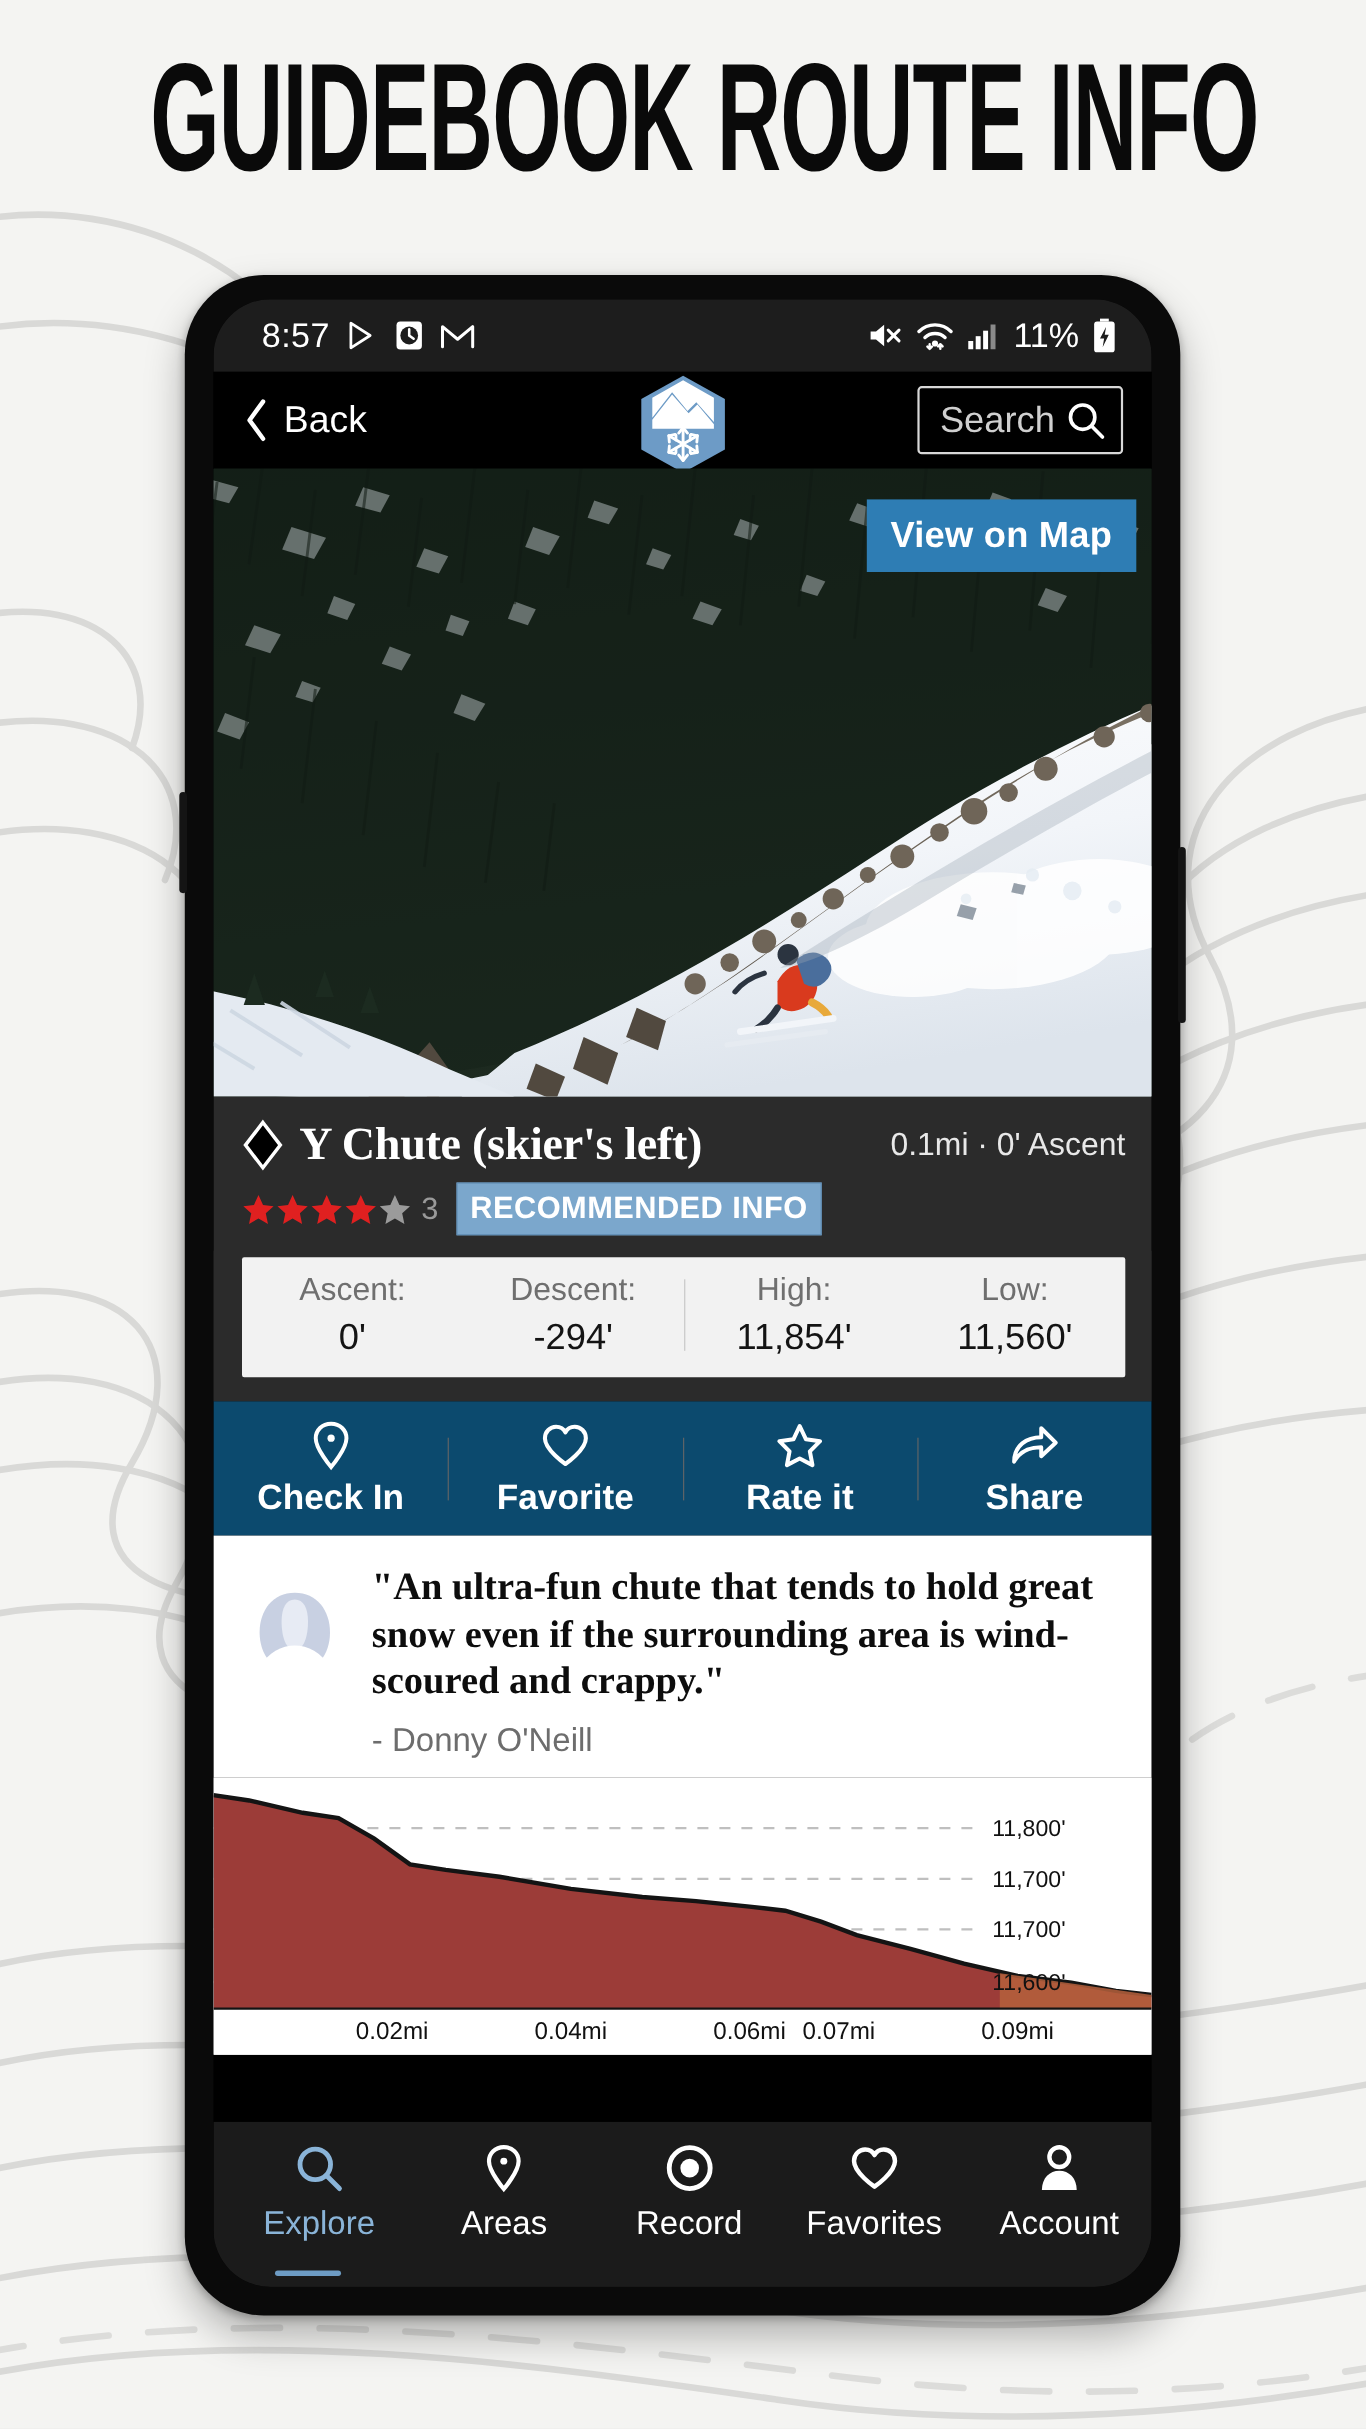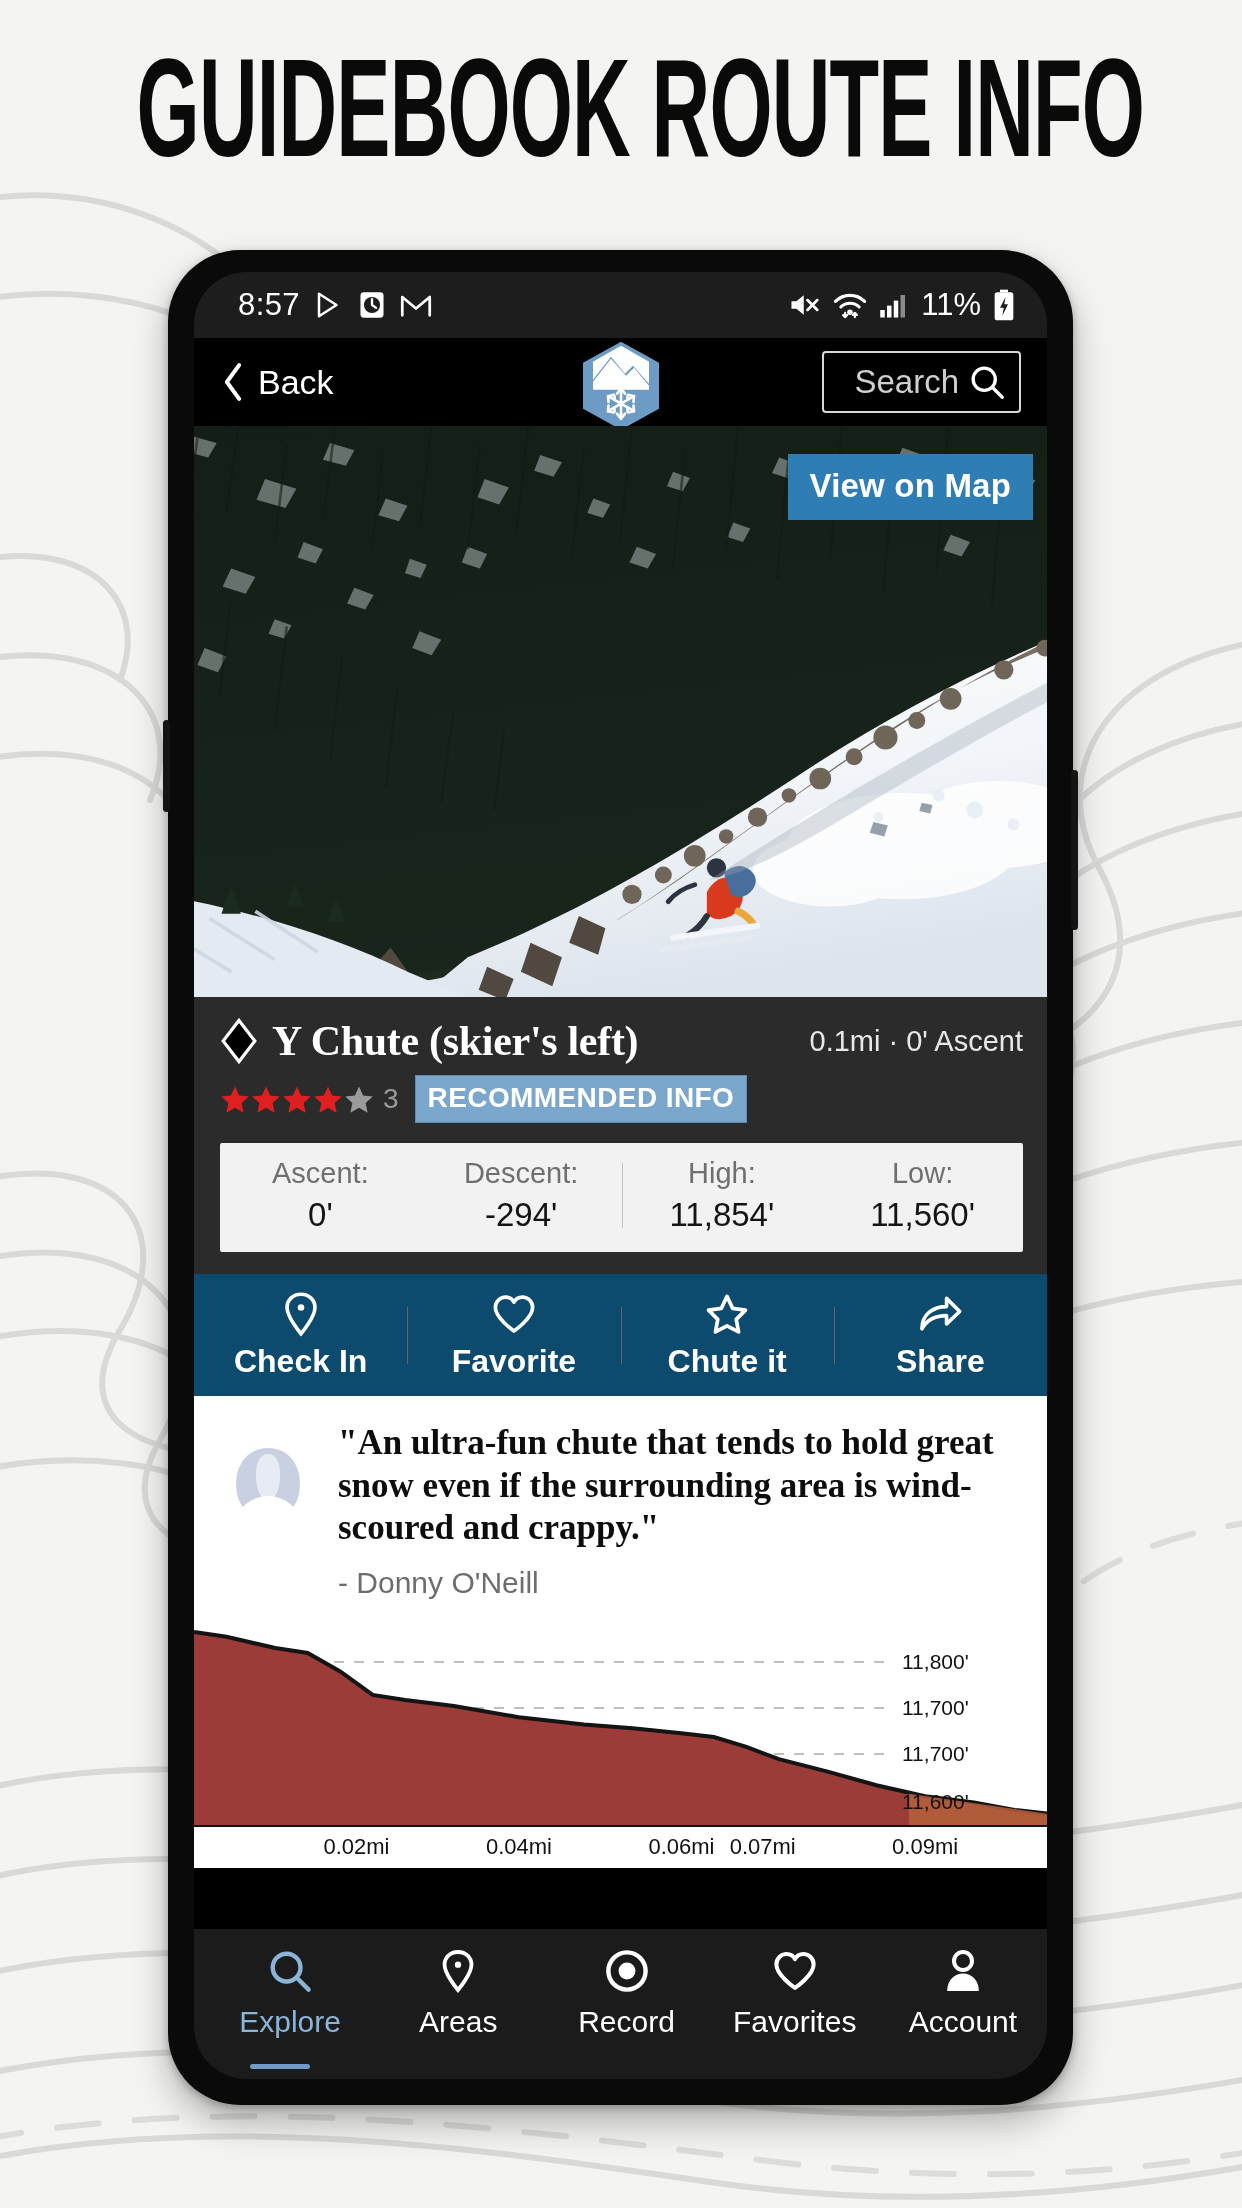--- a/index.html
+++ b/index.html
@@ -95,21 +95,21 @@
     position: absolute; left: 50%; top: 50%;
     transform: translate(-50%,-46%);
     width: 84px; height: 92px;
   }
   #search-box {
     margin-left: auto;
     display: flex; align-items: center; gap: 10px;
     border: 2px solid #d8d8d8;
     border-radius: 4px;
     height: 62px;
-    padding: 0 14px 0 30px;
+    padding: 0 14px 0 18px;
     background: #000;
   }
   #search-text { color: #cfcfcf; font-size: 33px; }
 
   
   #hero {
     position: relative;
     height: 571px;
     overflow: hidden;
     background: #16211b;
@@ -607,21 +607,21 @@
             </svg>
         </div>
         <div class="action-label">Favorite</div>
       </div>
       <div class="action">
         <div class="action-icon">
           <svg width="44" height="42" viewBox="0 0 26 25">
               <path d="M13 2 L16.4 9.2 L24 10.2 L18.5 15.7 L19.9 23.2 L13 19.6 L6.1 23.2 L7.5 15.7 L2 10.2 L9.6 9.2 Z" fill="none" stroke="#fff" stroke-width="2.2" stroke-linejoin="round"></path>
             </svg>
         </div>
-        <div class="action-label">Chute it</div>
+        <div class="action-label">Rate it</div>
       </div>
       <div class="action">
         <div class="action-icon">
           <svg width="46" height="42" viewBox="0 0 28 24">
               <path d="M3 21 C3 12 10 7.5 18 7.5 L18 2.5 L26 10.5 L18 18 L18 13 C11 13 6 15.5 3 21 Z" fill="none" stroke="#fff" stroke-width="2.2" stroke-linejoin="round"></path>
             </svg>
         </div>
         <div class="action-label">Share</div>
       </div>
     </div>

